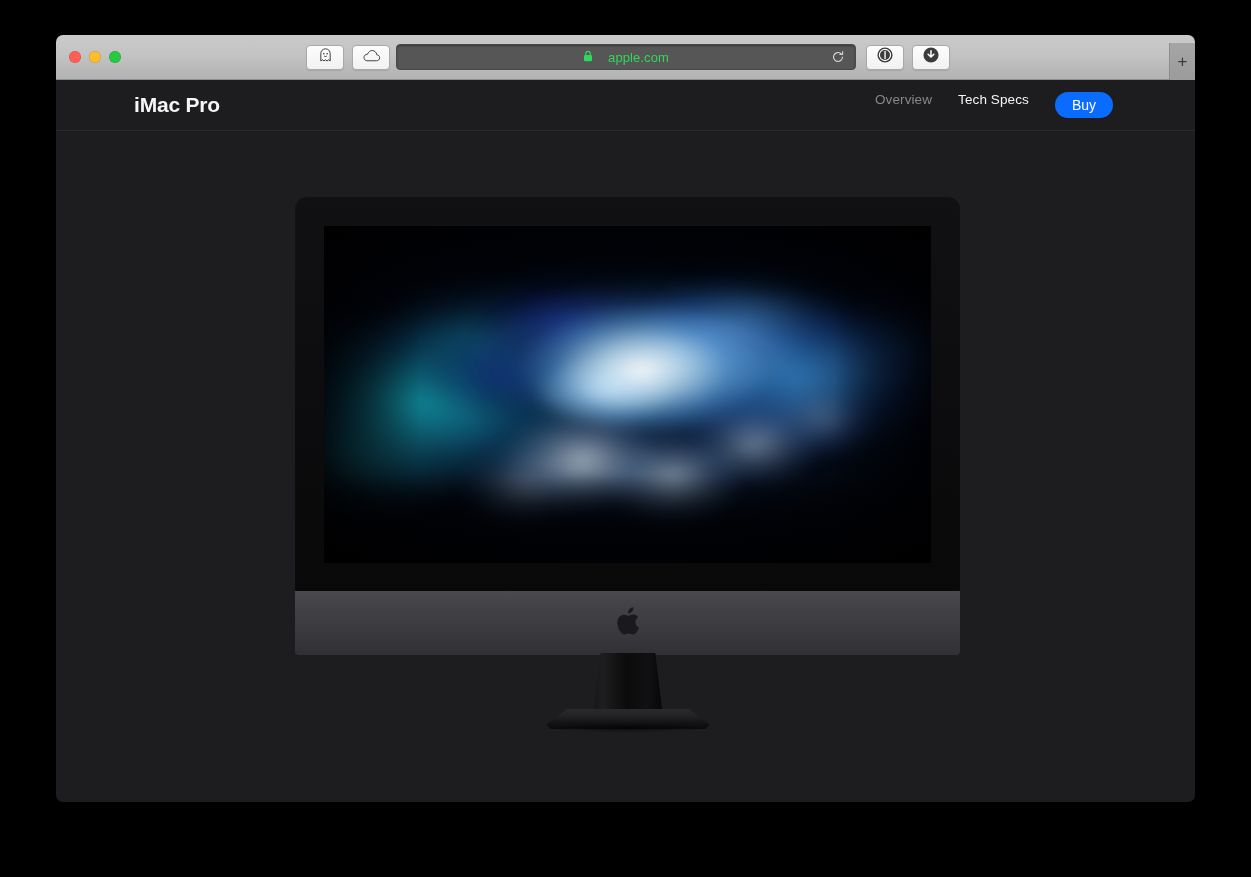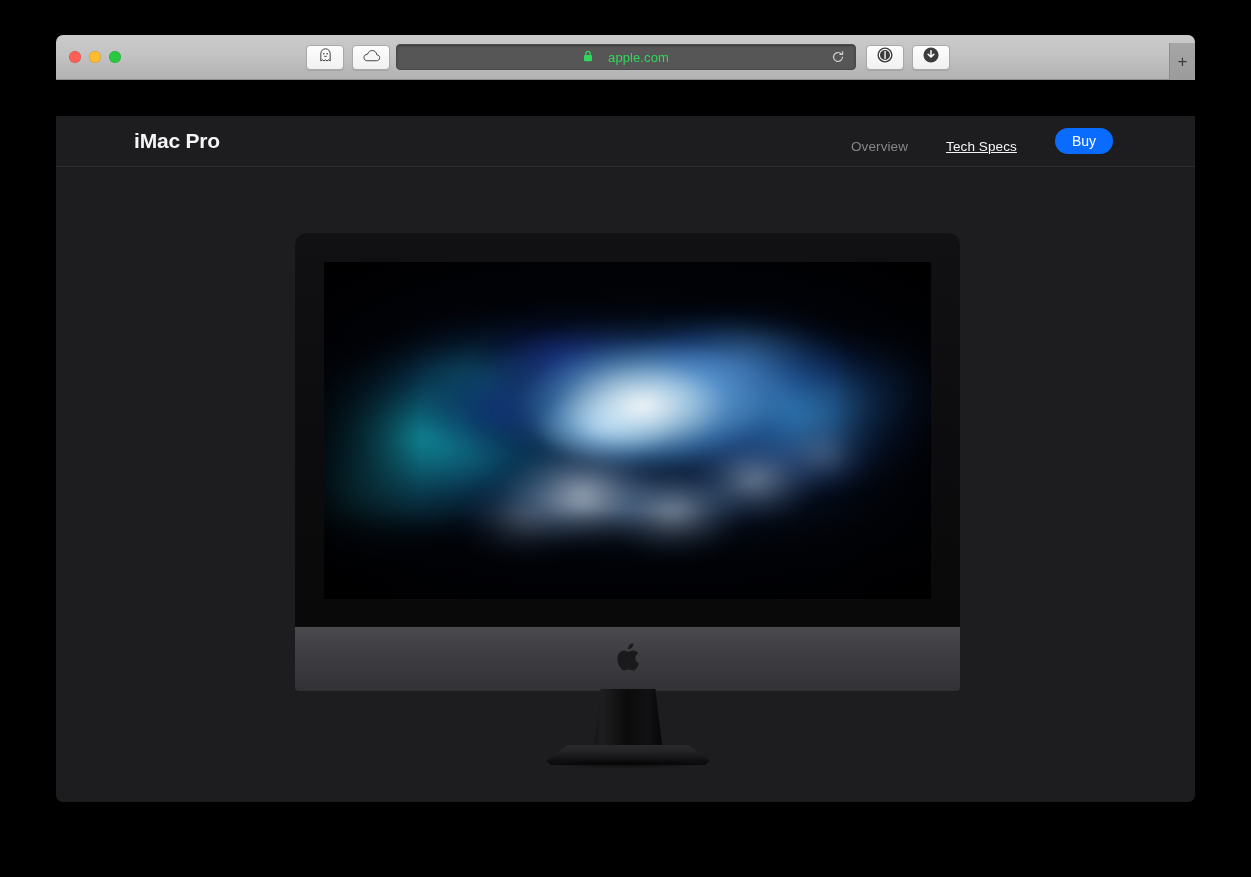--- a/index.html
+++ b/index.html
@@ -121,21 +121,20 @@
     color: #3a3a3a;
     font-size: 17px;
     line-height: 1;
   }
 
   
   #page {
     position: relative;
     height: 510px;
     background: #c4b5fd;
-    margin-top: 36px;
   }
 
   
   #site-nav {
     position: relative;
     height: 51px;
     background: #1d1d1f;
     border-bottom: 1px solid #2b2b2d;
     display: flex;
     align-items: center;
@@ -144,29 +143,29 @@
     margin-left: 78px;
     color: #f5f5f7;
     font-size: 21px;
     font-weight: bold;
     letter-spacing: -0.2px;
   }
   #nav-links {
     position: absolute;
     right: 82px;
     display: flex;
-    align-items: flex-end;
-    gap: 38px;
+    align-items: flex-start;
+    gap: 26px;
   }
   .nav-link {
     font-size: 13.5px;
     letter-spacing: 0.1px;
   }
   .nav-link-muted  { color: #86868b; }
-  .nav-link-active { color: #f5f5f7; text-decoration: underline; }
+  .nav-link-active { color: #f5f5f7; }
   #buy-button {
     background: #0a6cff;
     color: #ffffff;
     font-size: 14px;
     padding: 6px 17px;
     border-radius: 13px;
     line-height: 1;
   }
 
   

